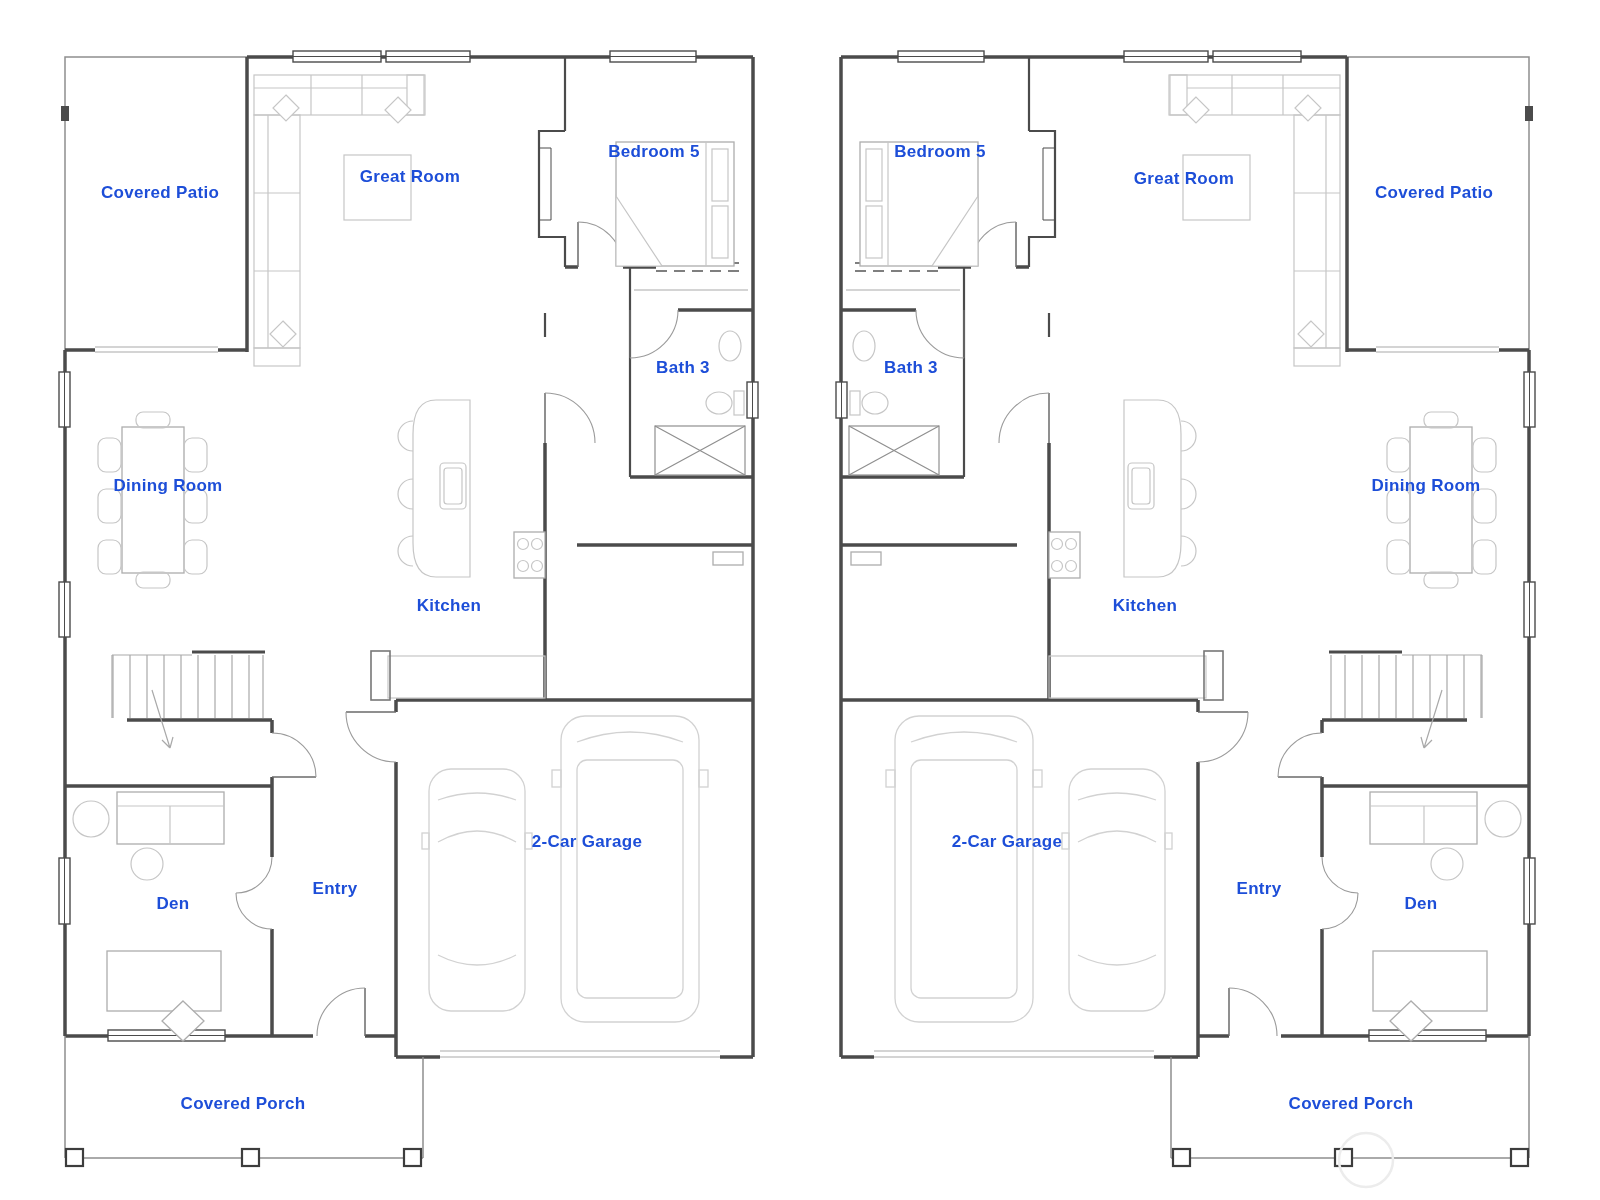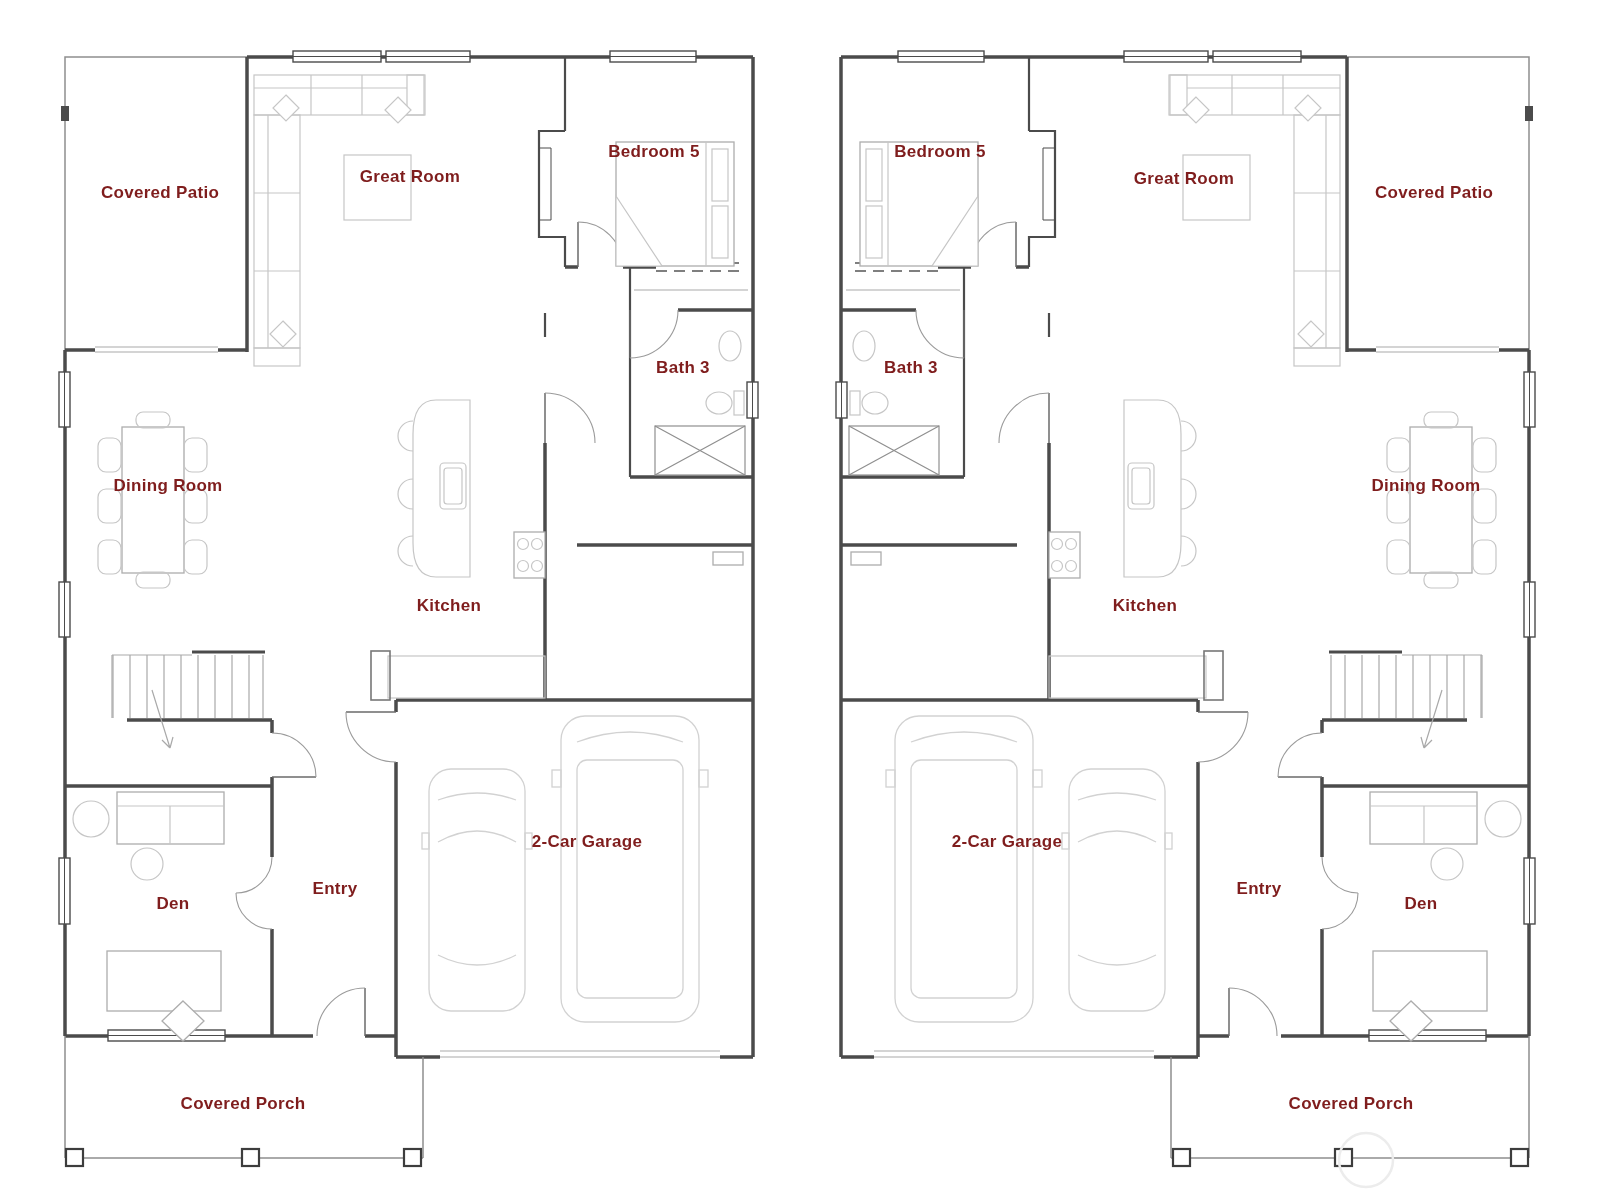--- a/index.html
+++ b/index.html
@@ -1,20 +1,20 @@
 <!DOCTYPE html>
 <html><head>
 <meta charset="utf-8">
 <style>
   html,body{margin:0;padding:0;background:#ffffff;}
   .canvas{position:relative;width:1600px;height:1200px;background:#ffffff;overflow:hidden;
           font-family:"Liberation Sans", sans-serif;}
   .plan-svg{position:absolute;left:0;top:0;}
   .room-label{position:absolute;transform:translate(-50%,-50%);white-space:nowrap;
-              font-size:17px;font-weight:600;letter-spacing:.3px;color:#7f1d1d;}
+              font-size:17px;font-weight:600;letter-spacing:.3px;color:#1d4ed8;}
   
   .wall{stroke:#4b4b4b;stroke-width:3.5;fill:none;stroke-linecap:butt;}
   .wall2{stroke:#4b4b4b;stroke-width:2.2;fill:none;}
   .rail{stroke:#4b4b4b;stroke-width:3;fill:none;}
   .thin{stroke:#a9a9a9;stroke-width:1.2;fill:none;}
   .porchln{stroke:#8f8f8f;stroke-width:1.5;fill:none;}
   .furn{stroke:#c6c6c6;stroke-width:1.2;fill:#ffffff;}
   .furnNF{stroke:#c6c6c6;stroke-width:1.2;fill:none;}
   .furn2{stroke:#adadad;stroke-width:1.3;fill:#ffffff;}
   .car{stroke:#d2d2d2;stroke-width:1.3;fill:none;}

